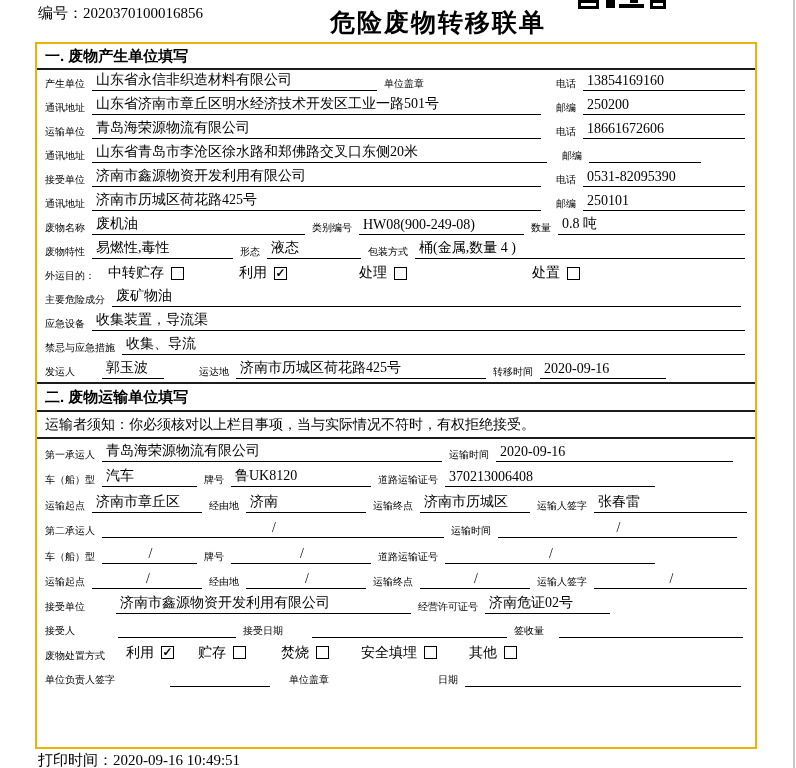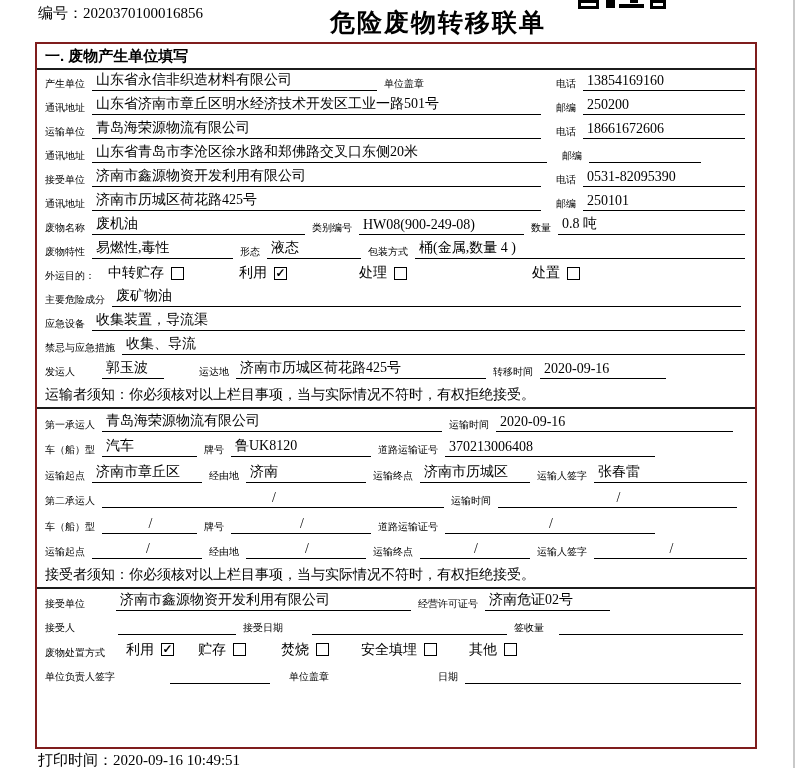--- a/index.html
+++ b/index.html
@@ -11,21 +11,21 @@
   .serial { position:absolute; left:38px; top:4px; font-size:15px; white-space:nowrap; }
   .doc-title { position:absolute; left:120px; top:6px; width:636px; text-align:center;
                font-size:25px; font-weight:bold; letter-spacing:2px;
                font-family:"Liberation Sans","DejaVu Sans",sans-serif; }
   .qr { position:absolute; left:578px; top:0; width:92px; height:9px; }
   .qr i { position:absolute; background:#000; display:block; }
   .qr i.hollow { background:transparent; border:3px solid #000; }
 
   
   .form-table { position:absolute; left:35px; top:42px; width:722px; height:707px;
-                border:2px solid #7f1d1d; background:#fff; overflow:hidden; }
+                border:2px solid #eab308; background:#fff; overflow:hidden; }
   .section-header { height:26px; border-bottom:2px solid #1c1c1c; display:flex; align-items:center;
                     padding-left:8px; font-size:15px; font-weight:bold;
                     font-family:"Liberation Sans","DejaVu Sans",sans-serif; }
   .sec2 .section-header, .sec3 .section-header { border-top:2px solid #1c1c1c; height:30px; }
   .notice-row { height:27px; border-bottom:2px solid #1c1c1c; display:flex; align-items:center;
                 padding-left:8px; font-size:14px; }
   .row { display:flex; align-items:flex-end; padding:0 4px 3px 6px; }
   .sec1 .row { height:24px; }
   .sec2 .row { height:25.5px; }
   .sec3 .row { height:24.5px; }
@@ -153,20 +153,21 @@
           <span class="f-label">发运人</span>
           <span class="f-value" style="width: 62px; margin-left: 20px;">郭玉波</span>
           <span class="f-label" style="margin-left: 28px;">运达地</span>
           <span class="f-value" style="width: 250px;">济南市历城区荷花路425号</span>
           <span class="f-label">转移时间</span>
           <span class="f-value" style="width: 126px;">2020-09-16</span>
           <span class="spacer" style="flex: 1 1 auto;"></span>
         </div>
       </div>
       <div class="section sec2">
+        <div class="section-header">二. 废物运输单位填写</div>
         <div class="notice-row">运输者须知：你必须核对以上栏目事项，当与实际情况不符时，有权拒绝接受。</div>
         <div class="row">
           <span class="f-label">第一承运人</span>
           <span class="f-value" style="width: 340px;">青岛海荣源物流有限公司</span>
           <span class="f-label">运输时间</span>
           <span class="f-value" style="flex: 1 1 auto; margin-right: 18px;">2020-09-16</span>
         </div>
         <div class="row">
           <span class="f-label">车（船）型</span>
           <span class="f-value" style="width: 95px;">汽车</span>
@@ -206,21 +207,20 @@
           <span class="f-value" style="width: 110px; text-align: center;">/</span>
           <span class="f-label">经由地</span>
           <span class="f-value" style="width: 120px; text-align: center;">/</span>
           <span class="f-label">运输终点</span>
           <span class="f-value" style="width: 110px; text-align: center;">/</span>
           <span class="f-label">运输人签字</span>
           <span class="f-value" style="flex: 1 1 auto; margin-right: 4px; text-align: center;">/</span>
         </div>
       </div>
       <div class="section sec3">
-        <div class="notice-row">接受者须知：你必须核对以上栏目事项，当与实际情况不符时，有权拒绝接受。</div>
         <div class="row">
           <span class="f-label">接受单位</span>
           <span class="f-value" style="width: 295px; margin-left: 24px;">济南市鑫源物资开发利用有限公司</span>
           <span class="f-label">经营许可证号</span>
           <span class="f-value" style="width: 125px;">济南危证02号</span>
           <span class="spacer" style="flex: 1 1 auto;"></span>
         </div>
         <div class="row">
           <span class="f-label">接受人</span>
           <span class="f-value" style="width: 118px; margin-left: 36px;"></span>

